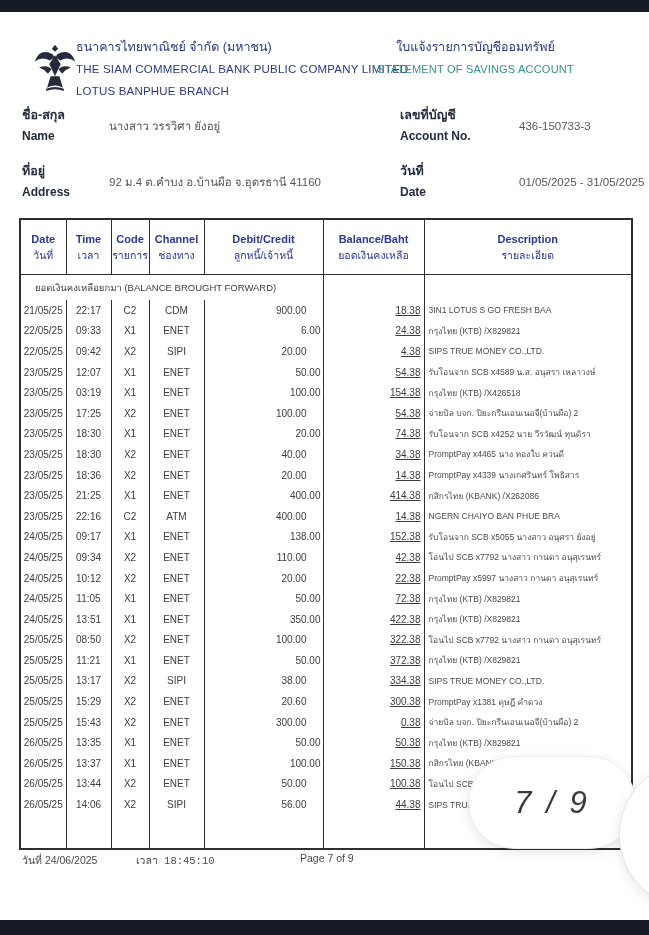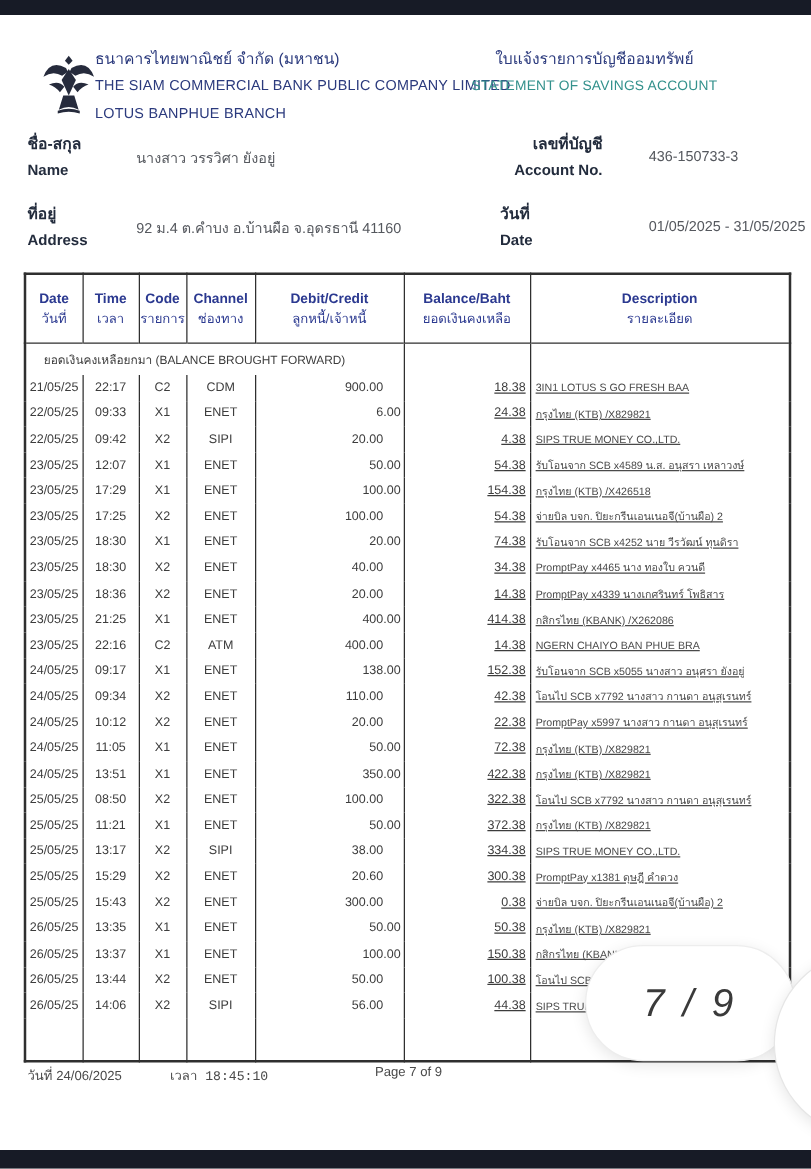--- a/index.html
+++ b/index.html
@@ -37,21 +37,21 @@
   .h-th { font-size:10.5px; font-weight:400; color:#2b3990; line-height:16px; }
   .bf-row { height:26px; }
   .bf { font-size:9.5px; color:#3c3c3c; padding-left:14px; }
   tbody tr.txn { height:20.6px; }
   td { font-size:10px; color:#3c3c3c; }
   td.date, td.time, td.code, td.channel { text-align:center; }
   td.amount { text-align:right; }
   td.amount.credit { padding-right:2px; }
   td.amount.debit  { padding-right:16px; }
   td.balance { text-align:right; padding-right:3px;text-decoration:underline; }
-  td.desc { font-size:8.5px; color:#4a4a4a; padding-left:4px;text-decoration:underline; }
+  td.desc { font-size:8.5px; color:#4a4a4a; padding-left:4px; }
   tr.filler { height:34px; }
 
   
   .footer { position:absolute; top:852px; left:0; width:649px; font-size:10.5px; color:#4a4a4a; }
   .f-date { position:absolute; left:22px; }
   .f-time { position:absolute; left:136px;font-family:Liberation Mono, monospace; }
   .f-page { position:absolute; left:300px; }
 
   
   .page-pill { position:absolute; left:468px; top:756px; width:168px; height:93px; background:#ffffff;
@@ -91,21 +91,21 @@
 
   <div class="info-block" style="left:22px; top:104px; height:44px;">
     <div class="lbl-stack" style="width:50px;">
       <span class="lbl-th">ชื่อ-สกุล</span>
       <span class="lbl-en">Name</span>
     </div>
     <span class="info-value">นางสาว วรรวิศา ยังอยู่</span>
   </div>
 
   <div class="info-block" style="left:400px; top:104px; height:44px;">
-    <div class="lbl-stack" style="width:82px;text-align:right;">
+    <div class="lbl-stack" style="width:82px;">
       <span class="lbl-th">เลขที่บัญชี</span>
       <span class="lbl-en">Account No.</span>
     </div>
     <span class="info-value">436-150733-3</span>
   </div>
 
   <div class="info-block" style="left:22px; top:160px; height:44px;">
     <div class="lbl-stack" style="width:50px;">
       <span class="lbl-th">ที่อยู่</span>
       <span class="lbl-en">Address</span>
@@ -200,21 +200,21 @@
           <td class="date">23/05/25</td>
           <td class="time">12:07</td>
           <td class="code">X1</td>
           <td class="channel">ENET</td>
           <td class="amount credit">50.00</td>
           <td class="balance">54.38</td>
           <td class="desc">รับโอนจาก SCB x4589 น.ส. อนุสรา เหลาวงษ์</td>
         </tr>
         <tr class="txn">
           <td class="date">23/05/25</td>
-          <td class="time">17:29</td>
+          <td class="time">03:19</td>
           <td class="code">X1</td>
           <td class="channel">ENET</td>
           <td class="amount credit">100.00</td>
           <td class="balance">154.38</td>
           <td class="desc">กรุงไทย (KTB) /X426518</td>
         </tr>
         <tr class="txn">
           <td class="date">23/05/25</td>
           <td class="time">17:25</td>
           <td class="code">X2</td>

